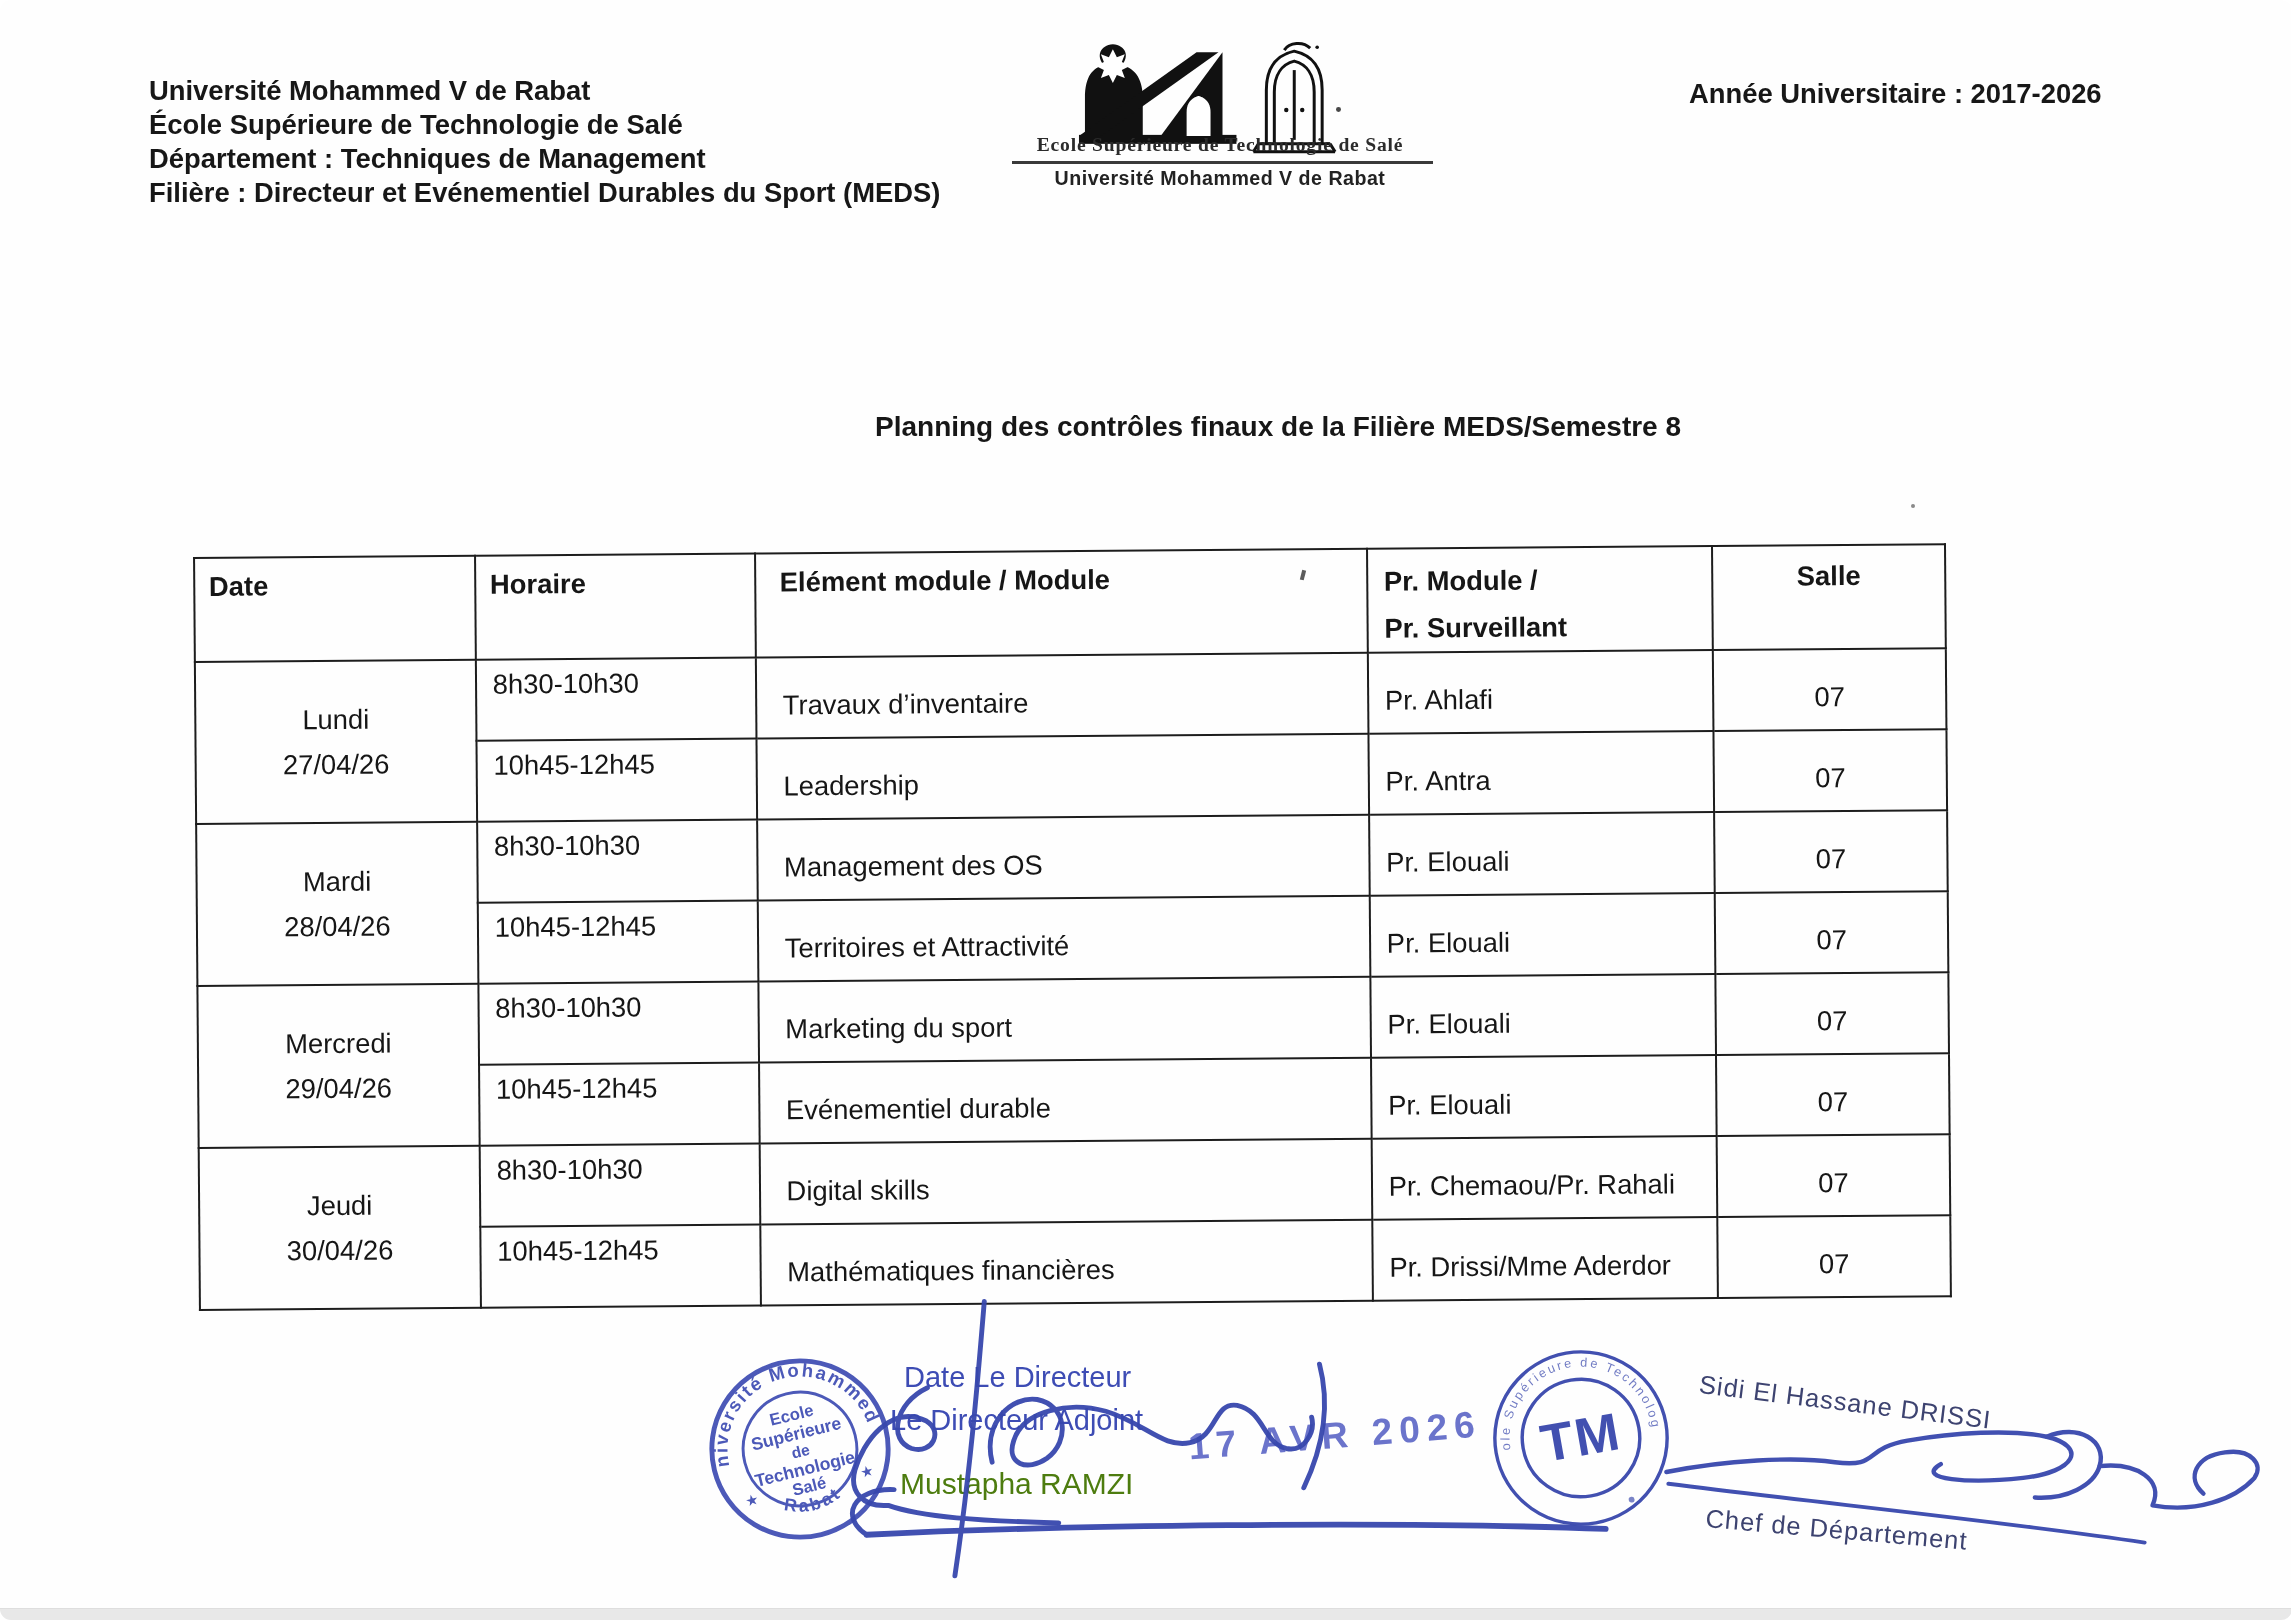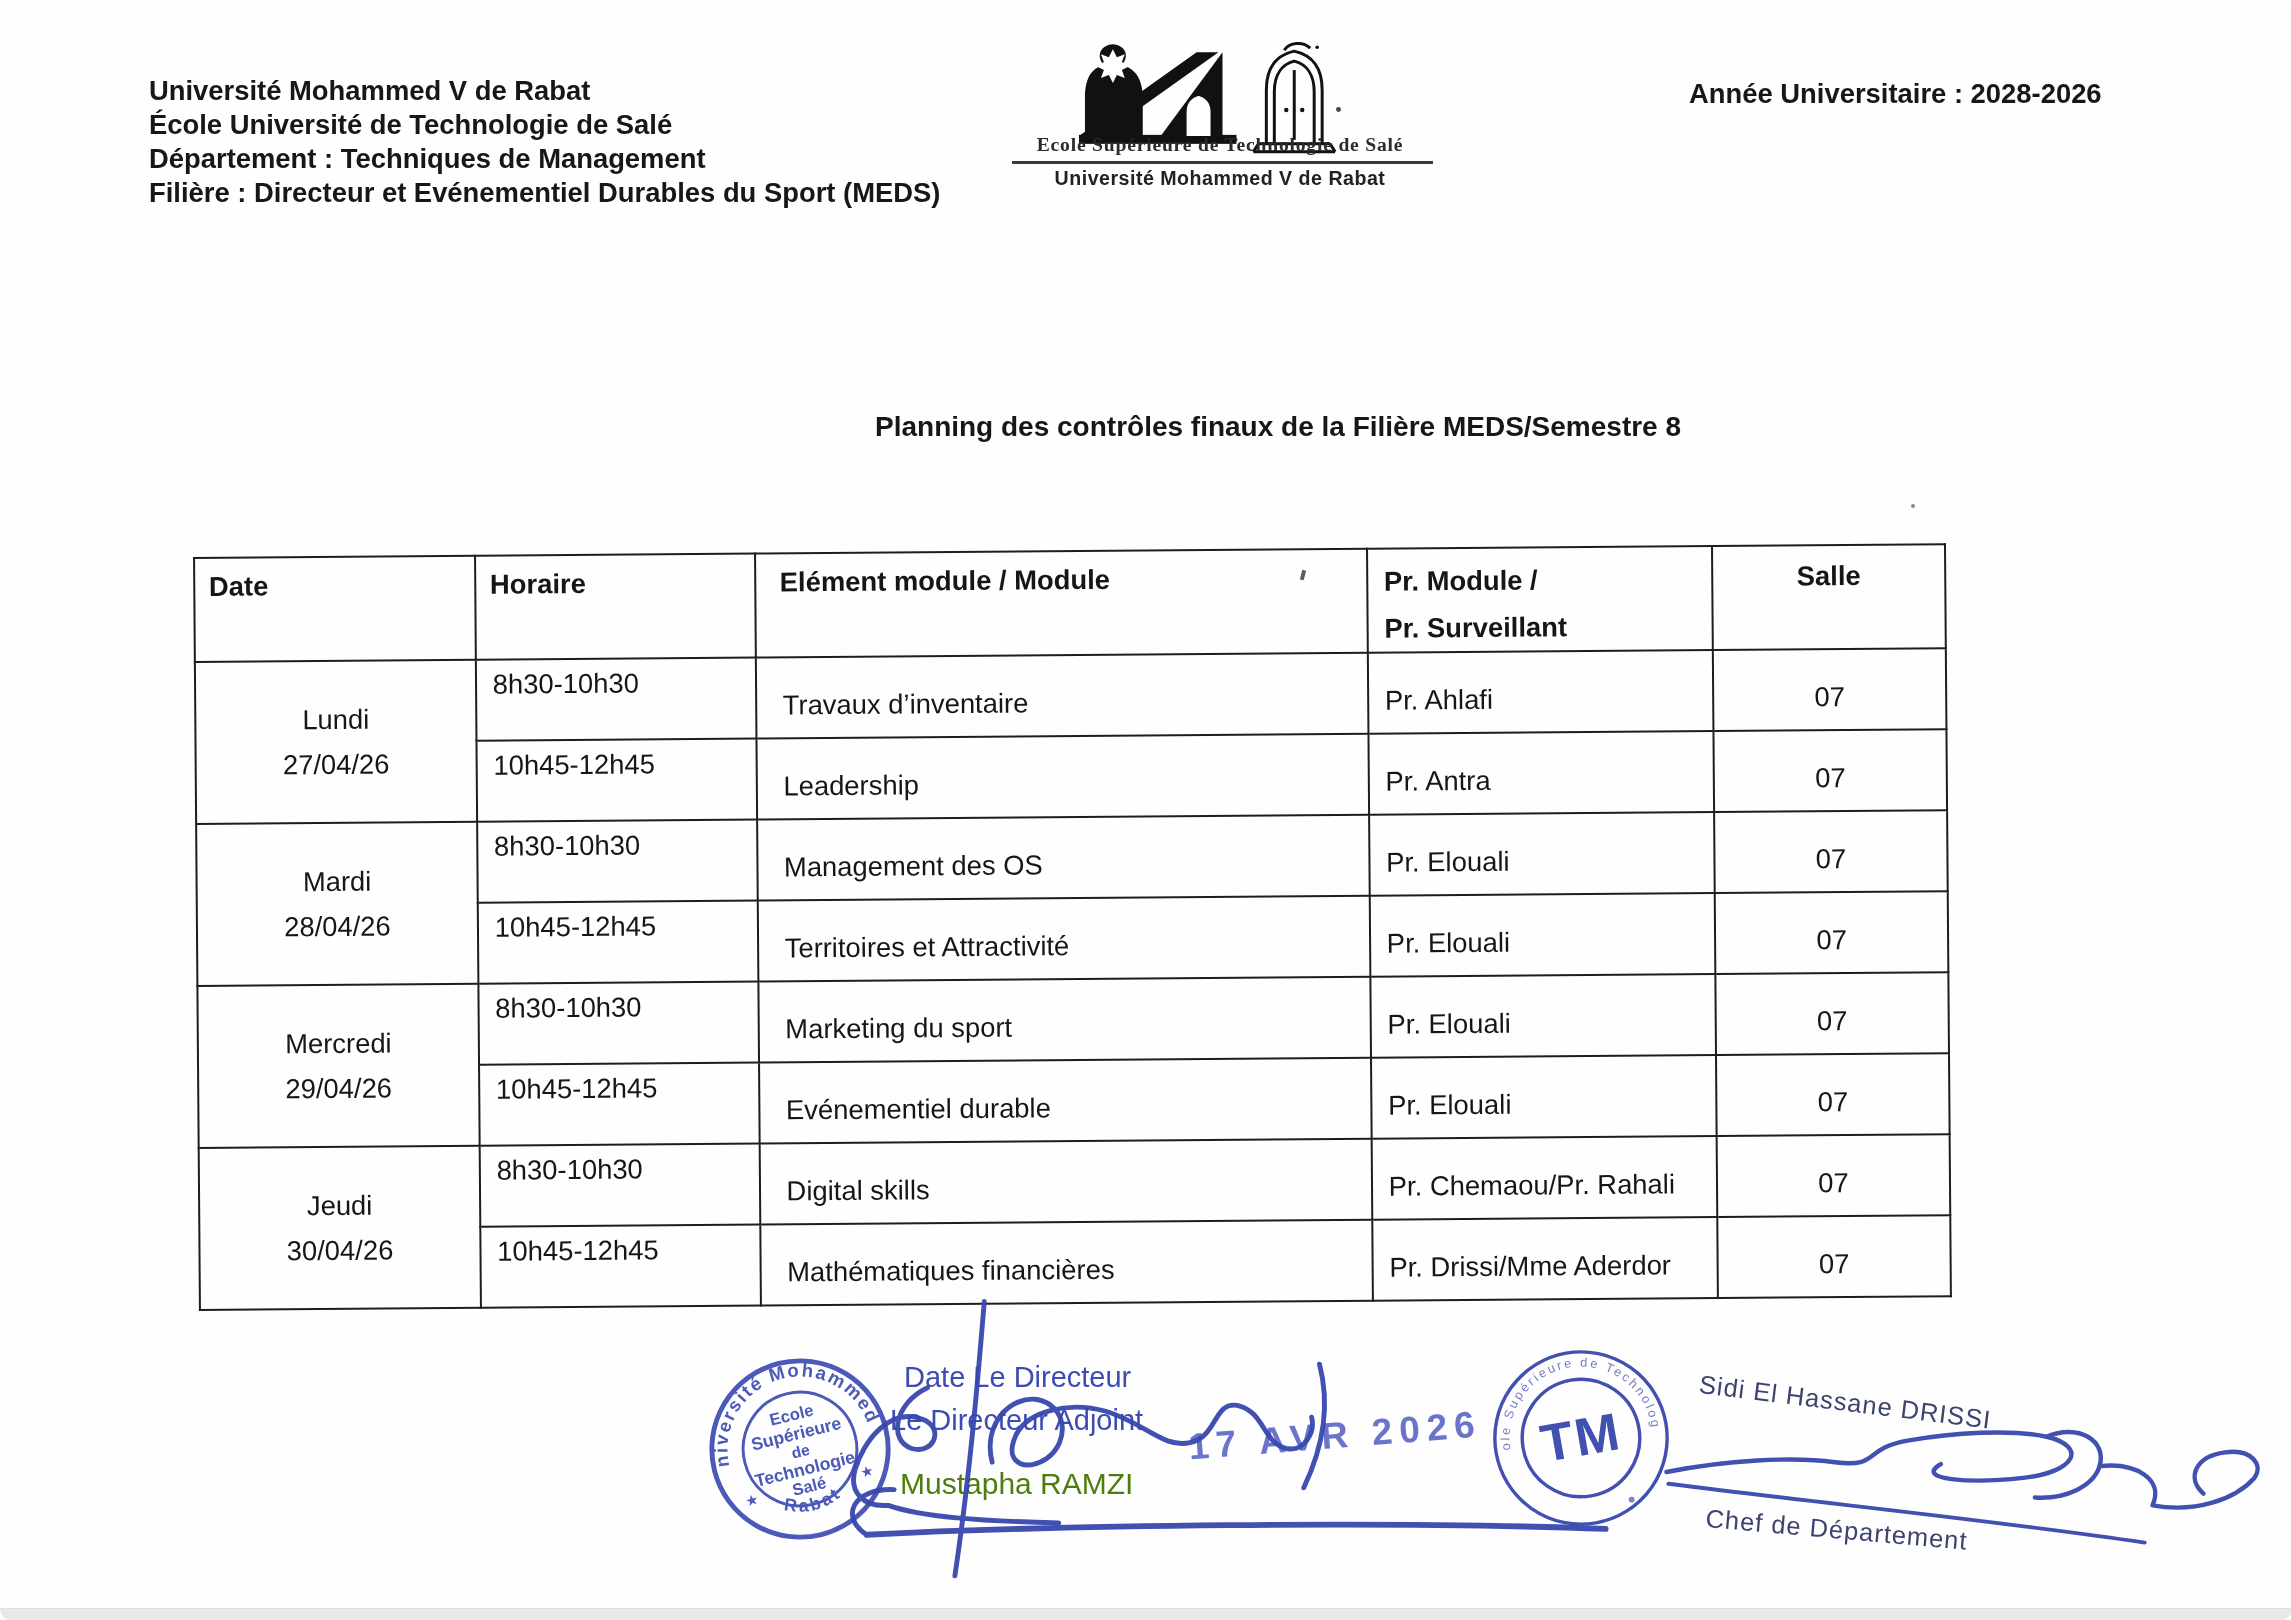--- a/index.html
+++ b/index.html
@@ -56,21 +56,21 @@
   .speck3{left:1911px;top:504px;width:3.9px;height:3.9px;border-radius:50%;background:#8a8a8a;}
   .scan-edge{left:0;top:1608px;width:2292px;height:11.8px;background:#e8e8e8;border-top:1px solid #dedede;}
 </style>
 </head>
 <body>
 
 <div class="page">
 
   <div class="abs inst-block">
     <div>Université Mohammed V de Rabat</div>
-    <div>École Université de Technologie de Salé</div>
+    <div>École Supérieure de Technologie de Salé</div>
     <div>Département : Techniques de Management</div>
     <div>Filière : Directeur et Evénementiel Durables du Sport (MEDS)</div>
   </div>
 
   <svg class="abs logo-svg" width="299" height="120" viewBox="0 0 300 118">
     <g fill="#111">
       <rect x="8" y="95" width="158" height="9"></rect>
       <path d="M14,96 L14,58 C14,36 22,28 33,25 C25,16 29,5 42,4 C55,5 59,16 51,25 C62,28 72,36 72,58 L72,96 Z"></path>
       <polygon points="8,96 126,12 148,12 30,96"></polygon>
       <polygon points="152,12 152,96 90,96"></polygon>
@@ -88,21 +88,21 @@
       <line x1="260" y1="104" x2="265" y2="112"></line>
     </g>
     <circle cx="216" cy="70" r="2.2" fill="#111"></circle>
     <circle cx="232" cy="70" r="2.2" fill="#111"></circle>
     <circle cx="247" cy="7" r="1.8" fill="#111"></circle>
   </svg>
   <div class="abs logo-cap1">Ecole Supérieure de Technologie de Salé</div>
   <div class="abs logo-underline"></div>
   <div class="abs logo-cap2">Université Mohammed V de Rabat</div>
 
-  <div class="abs year-label">Année Universitaire : 2028-2026</div>
+  <div class="abs year-label">Année Universitaire : 2017-2026</div>
 
   <div class="abs doc-title">Planning des contrôles finaux de la Filière MEDS/Semestre 8</div>
 
   <div class="abs table-wrap">
     <table class="sched">
       <colgroup>
           <col style="width:281px">
           <col style="width:280px">
           <col style="width:612px">
           <col style="width:345px">

